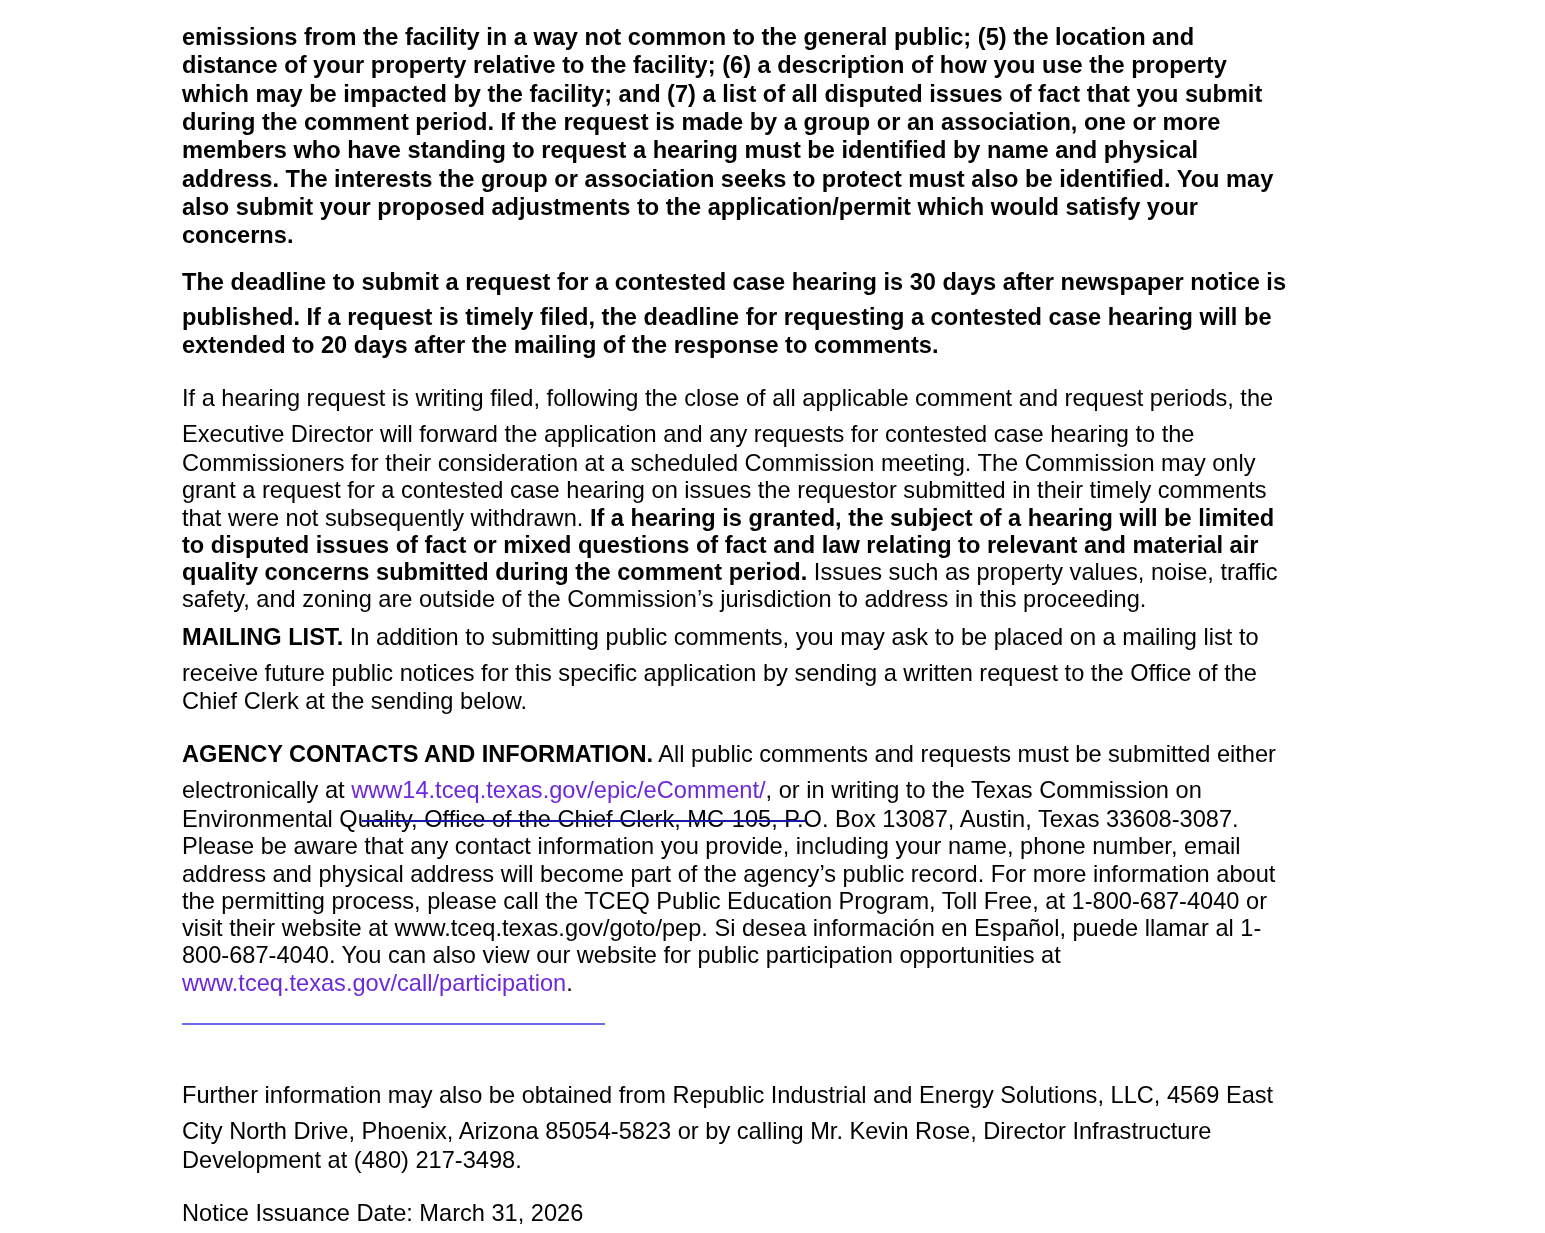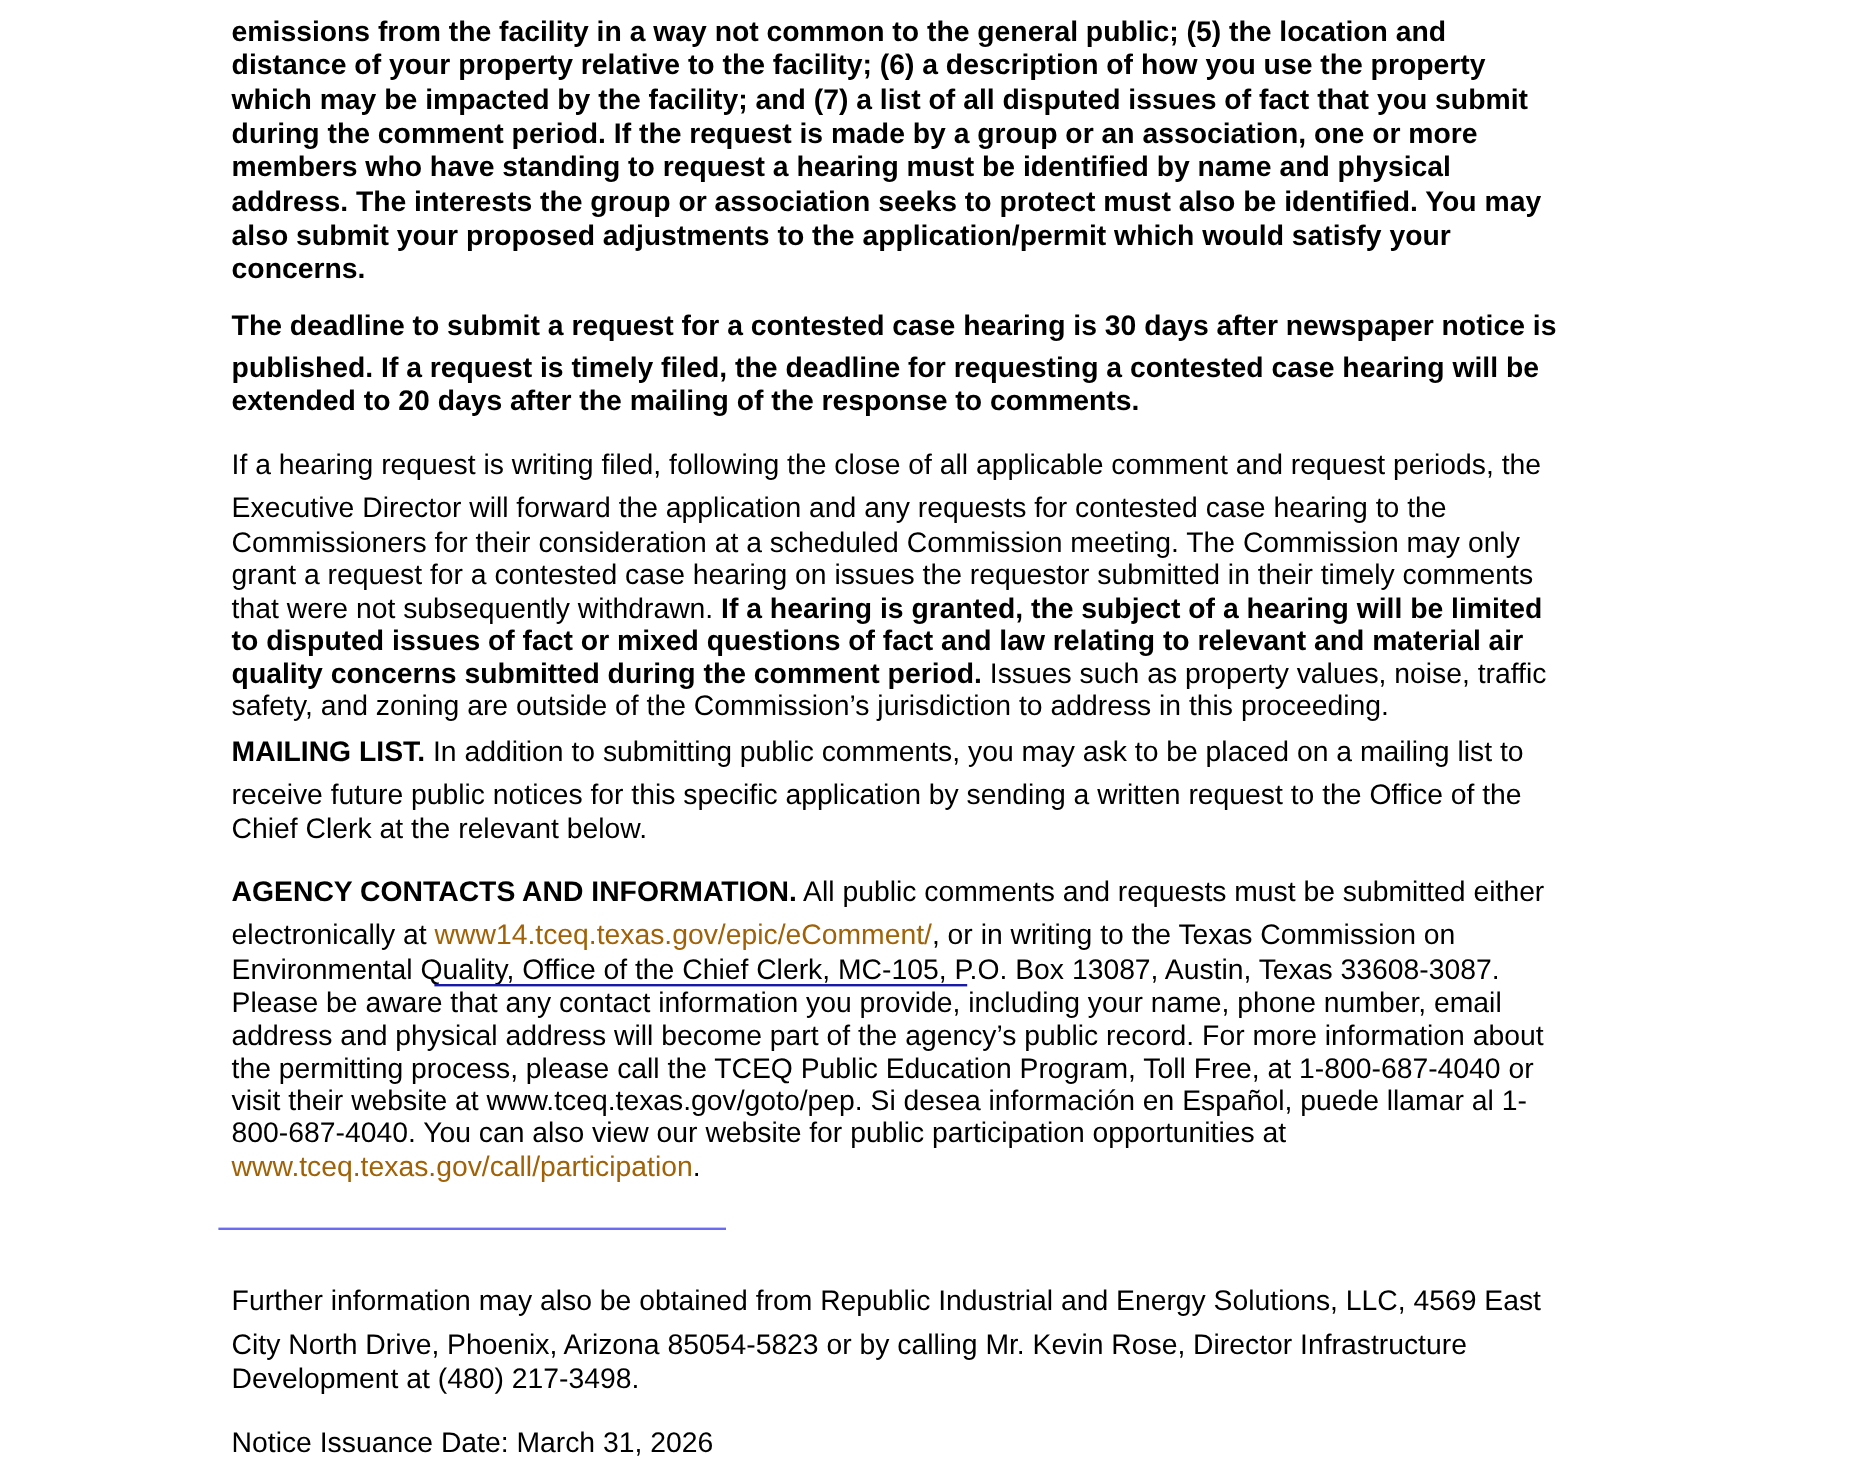--- a/index.html
+++ b/index.html
@@ -1,21 +1,21 @@
 <!DOCTYPE html>
 <html><head>
 <meta charset="utf-8">
 <style>
   html, body { margin: 0; padding: 0; background: #ffffff; }
   body { width: 1545px; height: 1233px; position: relative; overflow: hidden;
          font-family: "Liberation Sans", sans-serif; color: #000; }
   .page { position: absolute; left: 0; top: 0; width: 1545px; height: 1233px; }
-  .line { position: absolute; left: 193px; white-space: nowrap; font-size: 23.6px; line-height: 28px; }
+  .line { position: absolute; left: 182px; white-space: nowrap; font-size: 23.6px; line-height: 28px; margin-top: 10px; }
   .b { font-weight: bold; }
-  .link { color: #a16207; }
+  .link { color: #6d28d9; }
   .rule { position: absolute; height: 2px; background: #6b6bf0; }
   .rule-dark { background: #1a1aa8; height: 1.5px; }
 </style>
 </head>
 <body>
 
 <div class="page">
 
   <div>
     <div class="line b" style="top:13px">emissions from the facility in a way not common to the general public; (5) the location and</div>
@@ -47,21 +47,21 @@
       <span class="b">quality concerns submitted during the comment period.</span><span> Issues such as property values, noise, traffic</span>
     </div>
     <div class="line" style="top:575px">safety, and zoning are outside of the Commission’s jurisdiction to address in this proceeding.</div>
   </div>
 
   <div>
     <div class="line" style="top:613px">
       <span class="b">MAILING LIST.</span><span> In addition to submitting public comments, you may ask to be placed on a mailing list to</span>
     </div>
     <div class="line" style="top:649px">receive future public notices for this specific application by sending a written request to the Office of the</div>
-    <div class="line" style="top:677px">Chief Clerk at the relevant below.</div>
+    <div class="line" style="top:677px">Chief Clerk at the sending below.</div>
   </div>
 
   <div>
     <div class="line" style="top:730px">
       <span class="b">AGENCY CONTACTS AND INFORMATION.</span><span> All public comments and requests must be submitted either</span>
     </div>
     <div class="line" style="top:766px">
       <span>electronically at </span><span class="link">www14.tceq.texas.gov/epic/eComment/</span><span>, or in writing to the Texas Commission on</span>
     </div>
     <div class="line" style="top:795px">Environmental Quality, Office of the Chief Clerk, MC-105, P.O. Box 13087, Austin, Texas 33608-3087.</div>

